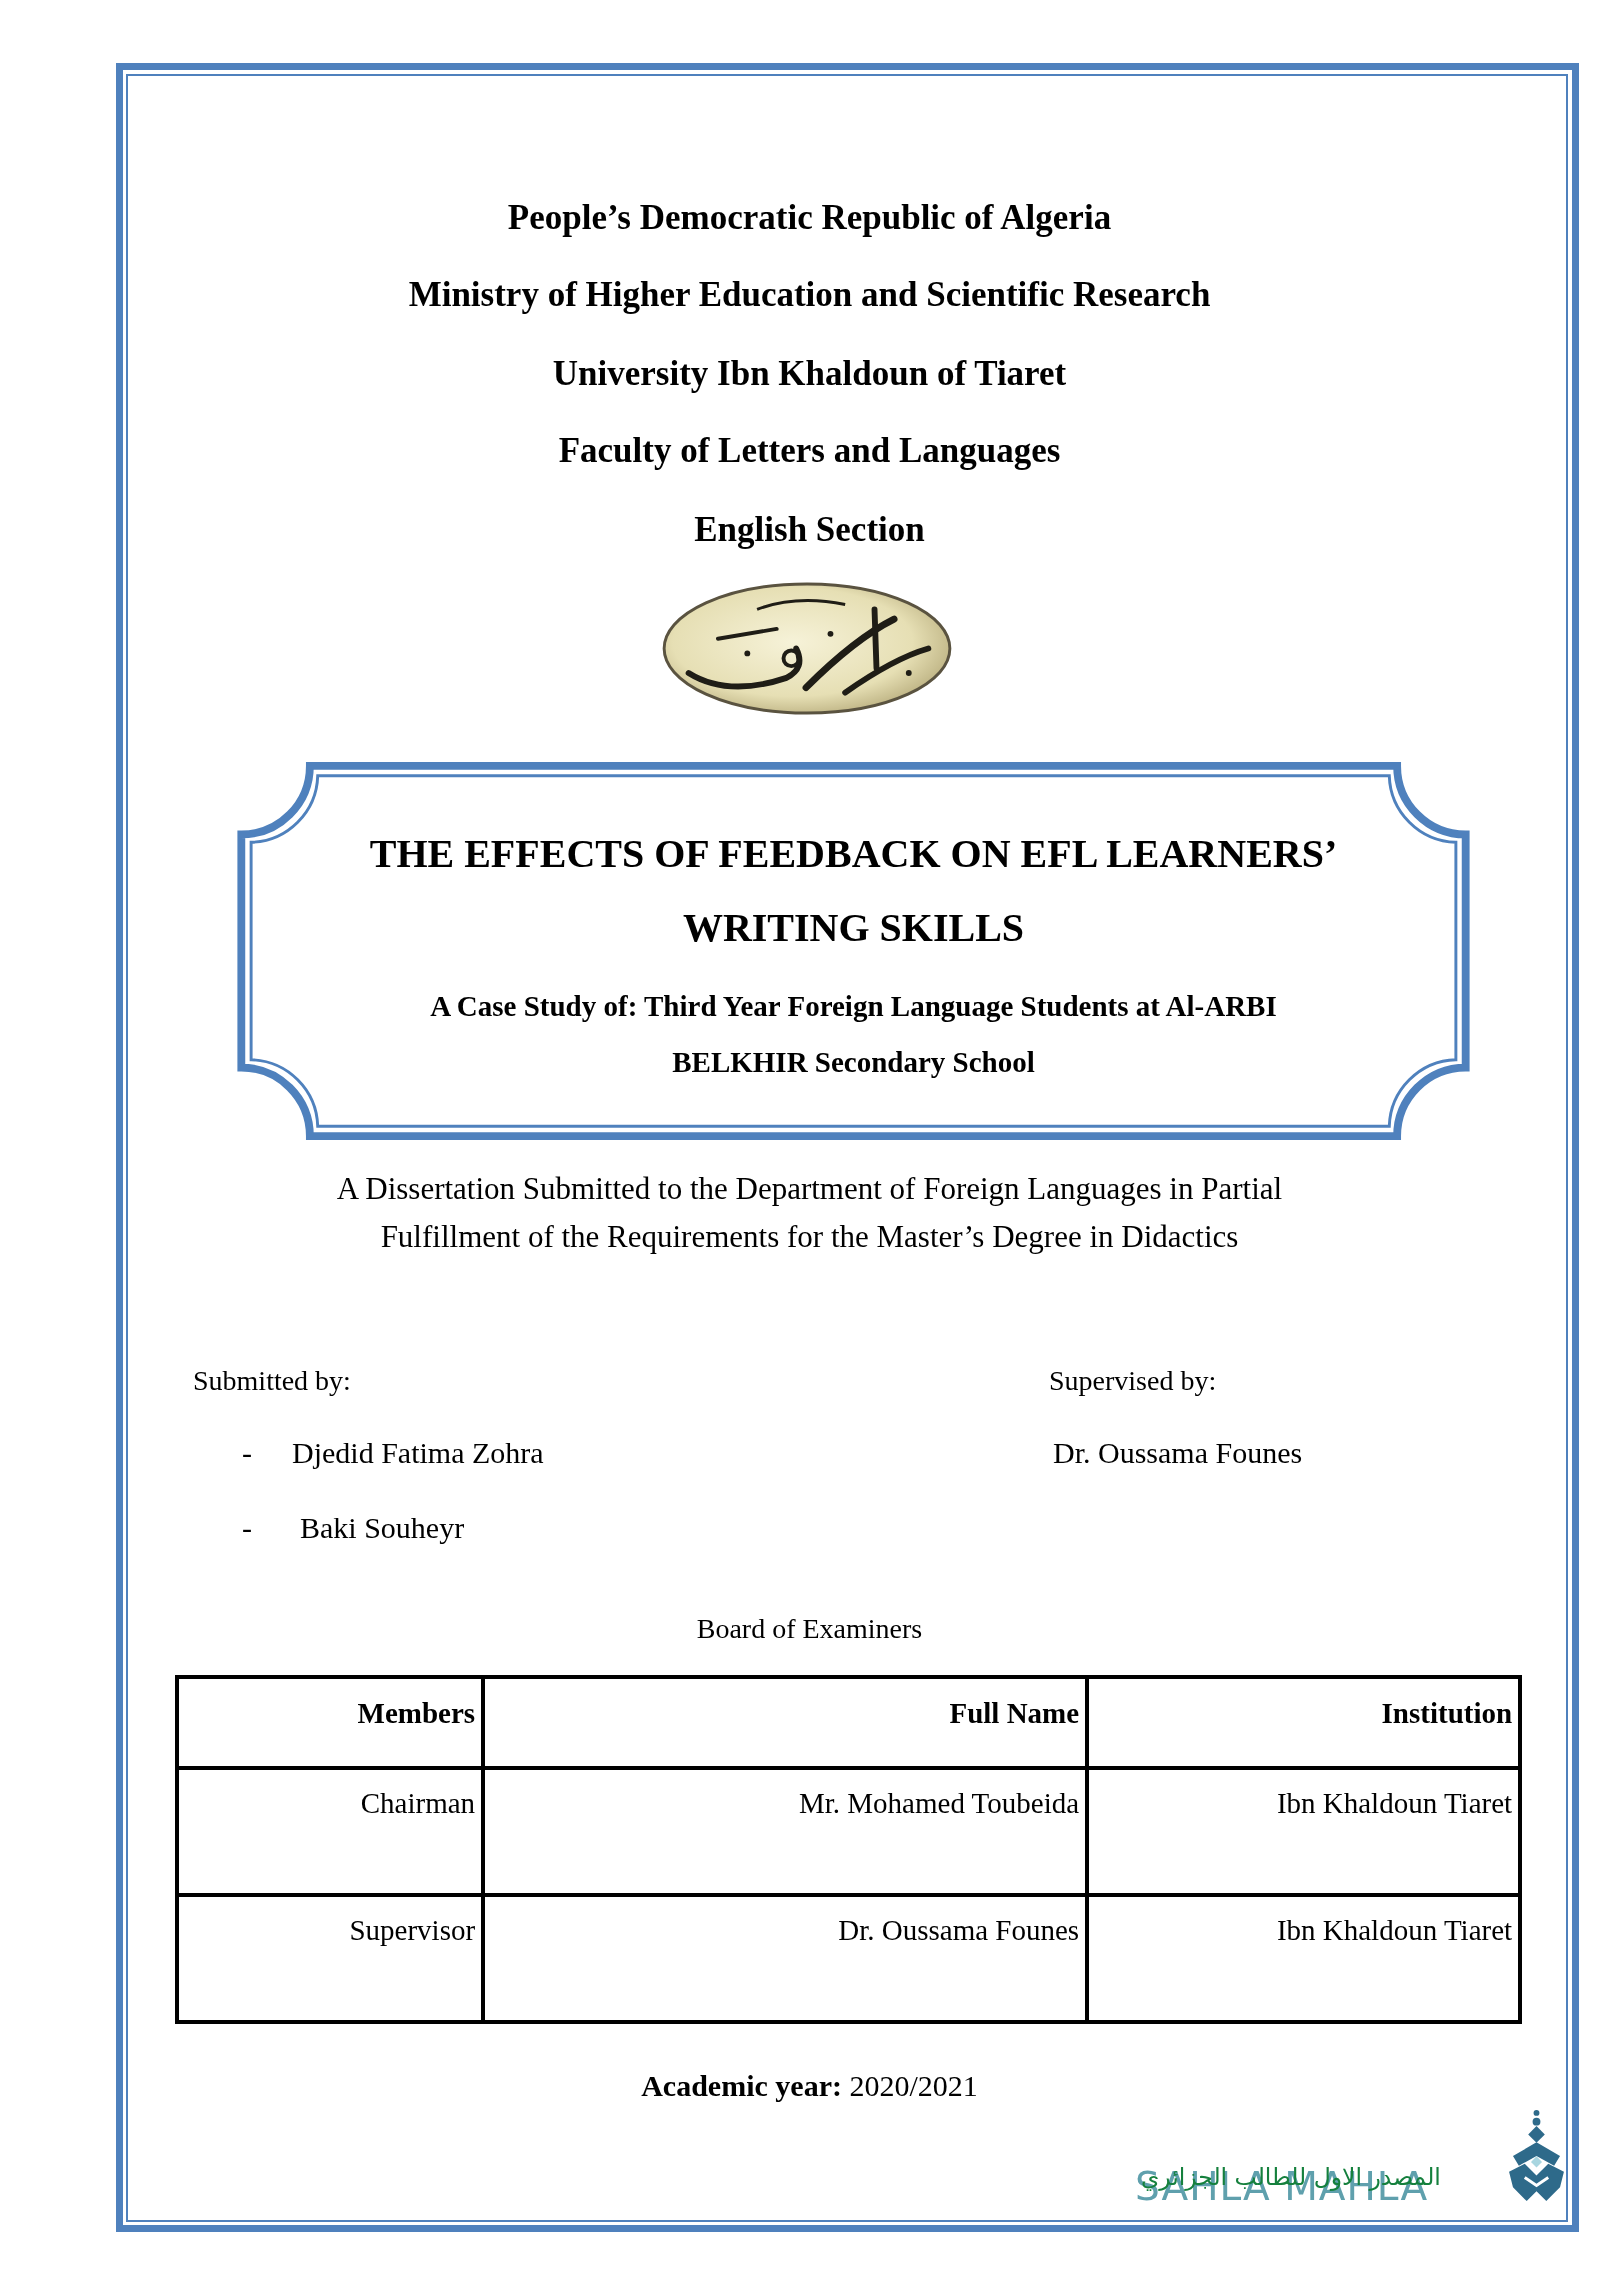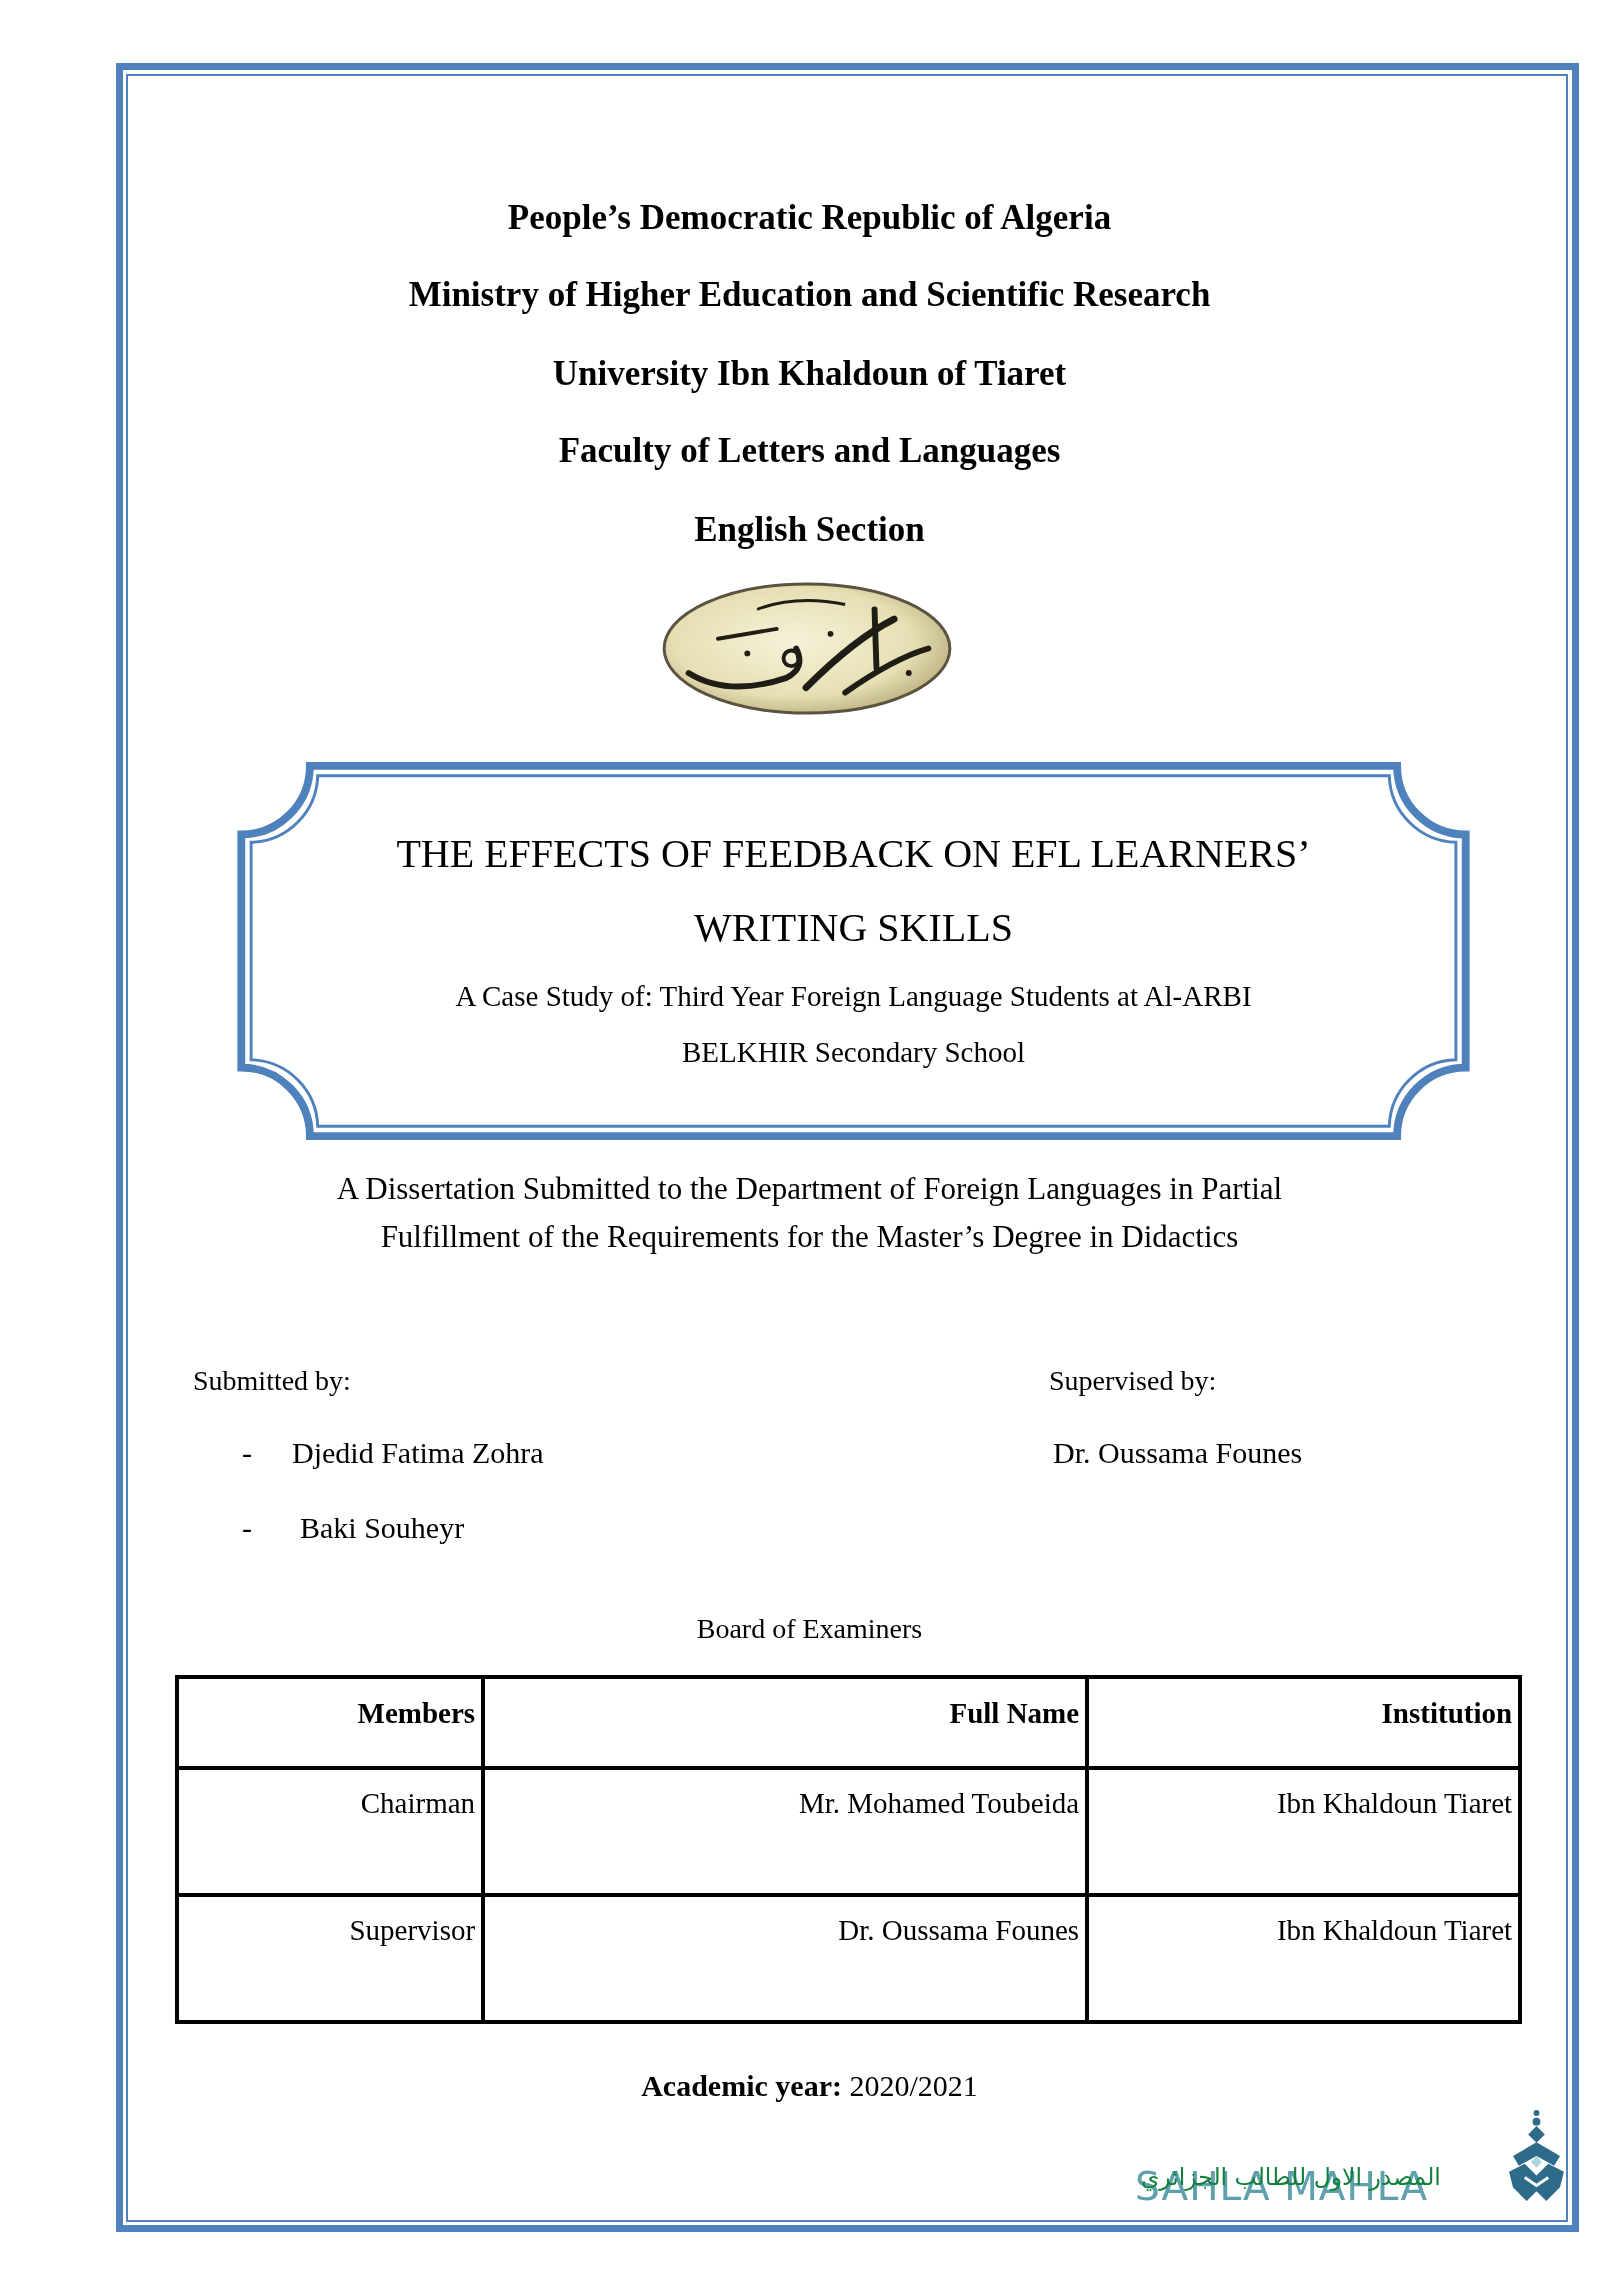--- a/index.html
+++ b/index.html
@@ -12,23 +12,23 @@
   .frame-inner { position: absolute; left: 126px; top: 74px; width: 1442px; height: 2148px;
                  box-sizing: border-box; border: 2.9px solid #4f81bd; }
 
   .center-line { position: absolute; left: 128px; width: 1363px; text-align: center; white-space: nowrap; }
   .hdr { font-weight: bold; font-size: 35px; line-height: 39px; }
 
   .logo { position: absolute; left: 659px; top: 580px; width: 296px; height: 137px; }
 
   .title-box { position: absolute; left: 235px; top: 760px; width: 1237px; height: 382px; }
   .title-box svg { position: absolute; left: 0; top: 0; }
-  .title-line { position: absolute; left: 0; width: 1237px; text-align: center; font-weight: normal; white-space: nowrap; }
+  .title-line { position: absolute; left: 0; width: 1237px; text-align: center; font-weight: bold; white-space: nowrap; }
   .t-main { font-size: 40px; line-height: 45px; }
-  .t-sub { font-size: 29px; line-height: 33px; }
+  .t-sub { font-size: 29px; line-height: 33px; margin-top: 10px; }
 
   .intro { font-size: 31px; line-height: 35px; }
 
   .abs { position: absolute; white-space: nowrap; }
   .bold-lbl { font-weight: normal; font-size: 28px; line-height: 35px; }
   .name { font-size: 30px; line-height: 35px; }
 
   table.board { position: absolute; left: 175px; top: 1675px; width: 1343px; height: 349px;
                 border-collapse: collapse; table-layout: fixed; }
   table.board th, table.board td { border: 4.9px solid #000; font-size: 29px; line-height: 33px;

